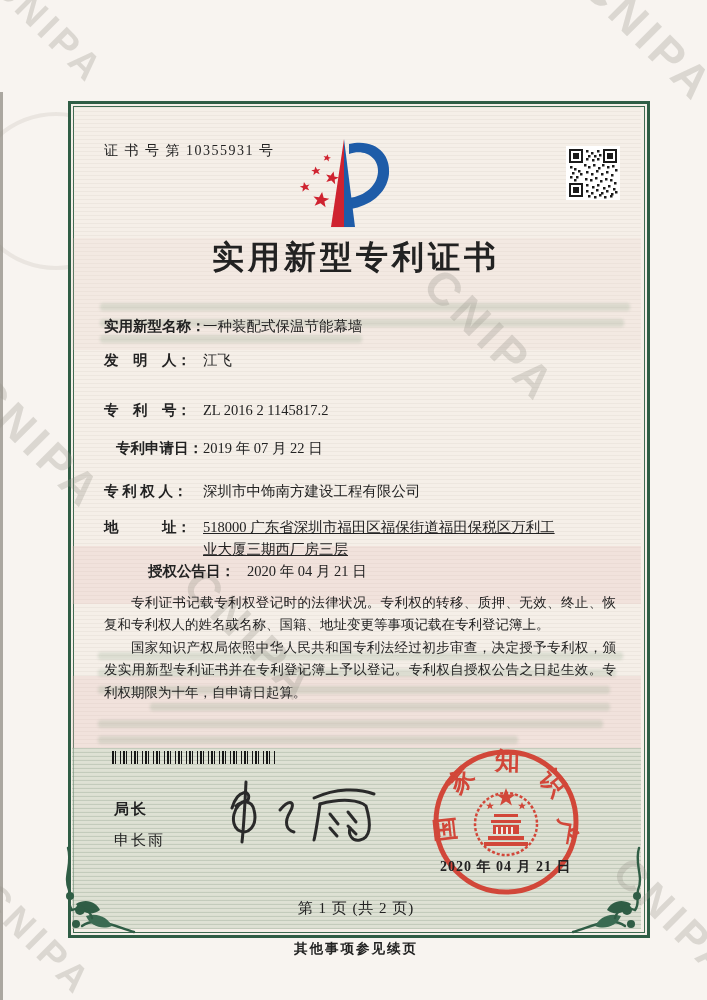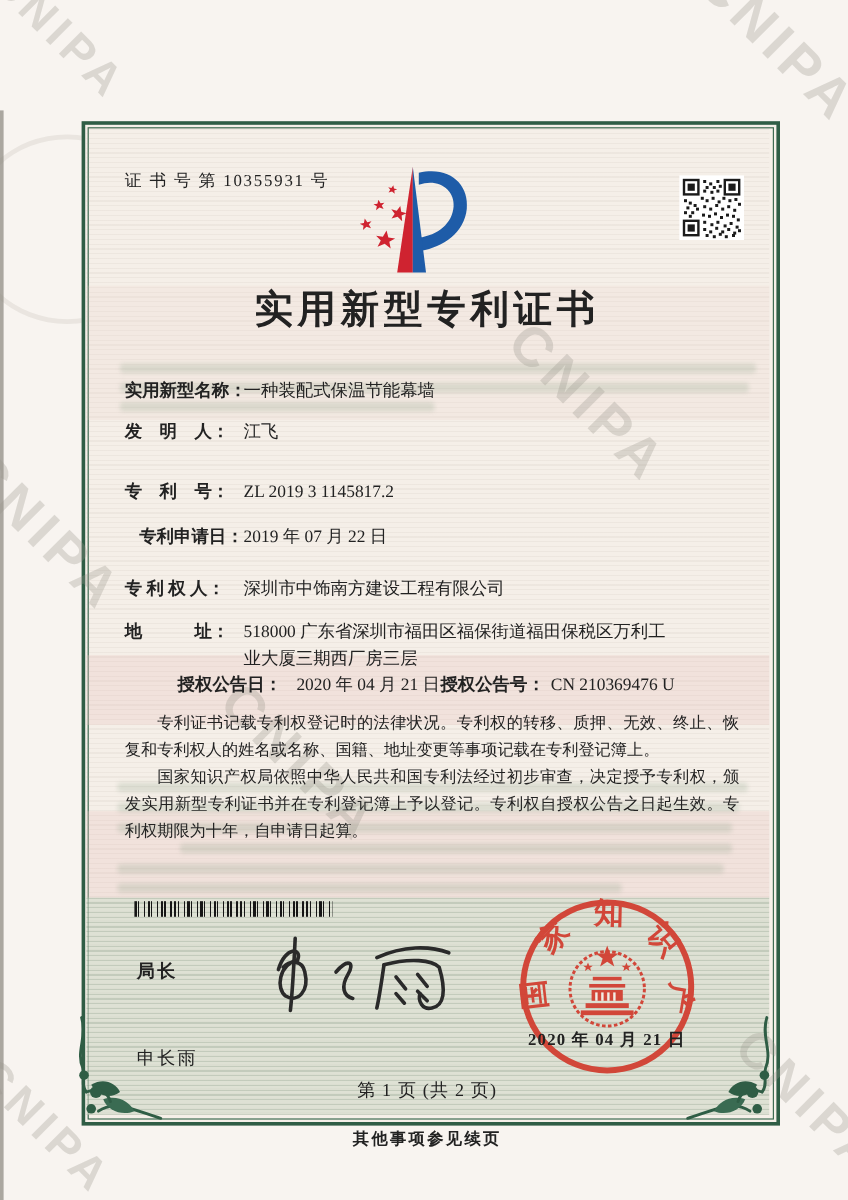--- a/index.html
+++ b/index.html
@@ -33,28 +33,28 @@
   .bt{position:absolute;height:8px;background:rgba(120,152,122,.20);filter:blur(1.6px);z-index:1;border-radius:3px;}
   
   .cert-no{position:absolute;left:104px;top:142px;font-size:14px;letter-spacing:1.5px;z-index:3;}
   .logo{position:absolute;left:287px;top:134px;z-index:3;}
   .qr{position:absolute;left:566px;top:146px;z-index:3;}
   .title{position:absolute;left:68px;top:236px;width:576px;text-align:center;
          font-size:32px;font-weight:bold;letter-spacing:4px;z-index:3;}
   .row{position:absolute;left:104px;font-size:14.5px;line-height:22px;z-index:3;white-space:nowrap;}
   .lab{display:inline-block;width:99px;font-weight:600;vertical-align:top;}
   .val{font-weight:500;}
-  .addr-val{display:inline-block;vertical-align:top;font-weight:500;}
+  .addr-val{display:inline-block;vertical-align:top;font-weight:500;text-decoration:underline;}
   .paras{position:absolute;left:104px;top:592px;width:512px;z-index:3;
          font-size:13.5px;line-height:22.4px;text-align:justify;}
   .paras p{margin:0;text-indent:2em;}
   .barcode{position:absolute;left:112px;top:751px;width:165px;height:13px;z-index:3;
     background:repeating-linear-gradient(90deg,#161616 0 2px,transparent 2px 3px,#161616 3px 4px,transparent 4px 8px,#161616 8px 9px,transparent 9px 11px);}
   .director-label{position:absolute;left:114px;top:800px;font-size:15px;font-weight:600;letter-spacing:2px;z-index:3;}
-  .director-name{position:absolute;left:114px;top:873px;font-size:15px;letter-spacing:2px;z-index:3;}
+  .director-name{position:absolute;left:114px;top:831px;font-size:15px;letter-spacing:2px;z-index:3;}
   .signature{position:absolute;left:218px;top:774px;z-index:3;}
   .seal{position:absolute;left:430px;top:746px;z-index:4;opacity:.92;}
   .seal-date{position:absolute;left:440px;top:858px;font-size:14px;font-weight:600;z-index:5;white-space:nowrap;letter-spacing:1px;}
   .page-info{position:absolute;left:68px;top:899px;width:576px;text-align:center;font-size:15px;z-index:3;letter-spacing:1px;}
   .cont-note{position:absolute;left:68px;top:940px;width:576px;text-align:center;
              font-size:13.5px;font-weight:700;letter-spacing:2px;z-index:3;}
   .flourish{position:absolute;z-index:2;}
   .flourish.fr{transform:scaleX(-1);}
 </style>
 </head>
@@ -212,36 +212,33 @@
 
   <div class="title">实用新型专利证书</div>
 
   <div class="row" style="top:315px;">
     <span class="lab">实用新型名称：</span><span class="val">一种装配式保温节能幕墙</span>
   </div>
   <div class="row" style="top:349px;">
     <span class="lab">发　明　人：</span><span class="val">江飞</span>
   </div>
   <div class="row" style="top:399px;">
-    <span class="lab">专　利　号：</span><span class="val">ZL 2019 3 1145817.2</span>
+    <span class="lab">专　利　号：</span><span class="val">ZL 2016 2 1145817.2</span>
   </div>
   <div class="row" style="top:437px;text-align:right;">
     <span class="lab">专利申请日：</span><span class="val">2019 年 07 月 22 日</span>
   </div>
   <div class="row" style="top:480px;">
     <span class="lab">专 利 权 人：</span><span class="val">深圳市中饰南方建设工程有限公司</span>
   </div>
   <div class="row" style="top:516px;">
     <span class="lab">地　　　址：</span><span class="addr-val"><span>518000 广东省深圳市福田区福保街道福田保税区万利工</span><br><span>业大厦三期西厂房三层</span></span>
   </div>
   <div class="row" style="top:560px;margin-left:44px;">
     <span class="lab">授权公告日：</span><span class="val">2020 年 04 月 21 日</span>
-  </div>
-  <div class="row" style="top:560px;left:367px;">
-    <span class="lab" style="width:auto;margin-right:5px;">授权公告号：</span><span class="val">CN 210369476 U</span>
   </div>
 
   <div class="paras">
     <p>专利证书记载专利权登记时的法律状况。专利权的转移、质押、无效、终止、恢复和专利权人的姓名或名称、国籍、地址变更等事项记载在专利登记簿上。</p>
     <p>国家知识产权局依照中华人民共和国专利法经过初步审查，决定授予专利权，颁发实用新型专利证书并在专利登记簿上予以登记。专利权自授权公告之日起生效。专利权期限为十年，自申请日起算。</p>
   </div>
 
   <div class="barcode"></div>
 
   <div class="director-label">局长</div>

